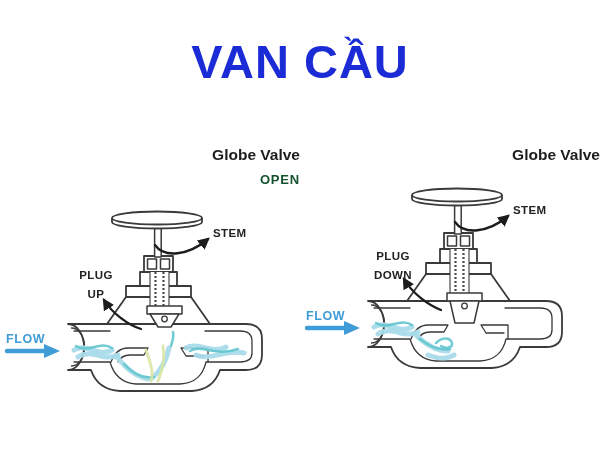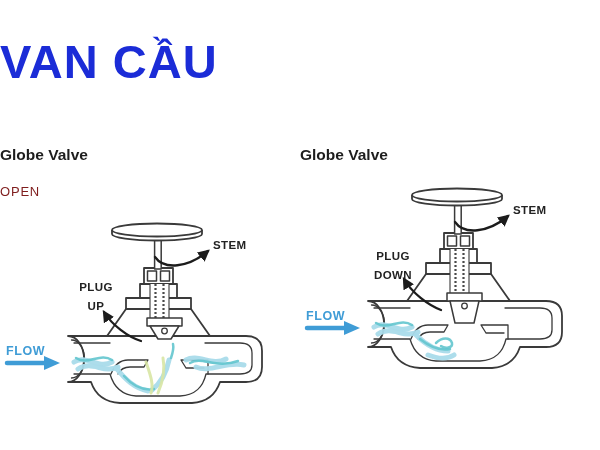--- a/index.html
+++ b/index.html
@@ -10,29 +10,29 @@
     --water-teal:#63c5ce;
     --water-green:#d8e5a4;
     --label-dark:#1d1d1d;
   }
   html,body{margin:0;padding:0}
   body{
     width:600px;height:450px;background:#ffffff;position:relative;overflow:hidden;
     font-family:"Liberation Sans",sans-serif;
   }
   .page-title{
-    position:absolute;top:34px;left:0;width:100%;
+    position:absolute;top:34px;left:0;width:100%;text-align:center;
     font-size:47px;line-height:56px;font-weight:bold;letter-spacing:1px;
     color:var(--title-blue);
   }
-  .figure{position:absolute;top:146px;width:300px;text-align:left}
+  .figure{position:absolute;top:146px;width:300px;text-align:right}
   .figure.left{left:0}
   .figure.right{left:300px}
   .figure-heading{font-size:15.5px;line-height:18px;font-weight:bold;color:var(--label-dark)}
-  .valve-state{margin-top:20px;font-size:13px;line-height:15px;font-weight:normal;letter-spacing:.8px;color:#7f1d1d}
+  .valve-state{margin-top:8px;font-size:13px;line-height:15px;font-weight:bold;letter-spacing:.8px;color:#14532d}
   .figure svg{display:block;margin-top:11px}
 
   
   .lnf{fill:#fff;stroke:var(--line-dark);stroke-width:1.8;stroke-linejoin:round}
   .lnf2{fill:#fff;stroke:var(--line-dark);stroke-width:1.5;stroke-linejoin:round}
   .lnt{fill:none;stroke:var(--line-dark);stroke-width:1.3;stroke-linecap:round;stroke-linejoin:round}
   .chan{fill:none;stroke:var(--line-dark);stroke-width:1.1}
   .thread{fill:none;stroke:#4a4a4a;stroke-width:2.2;stroke-dasharray:2 2}
   .wL{stroke:var(--water-light);stroke-width:5;fill:none;stroke-linecap:round;opacity:.95}
   .wT{stroke:var(--water-teal);stroke-width:2.5;fill:none;stroke-linecap:round;opacity:.9}

